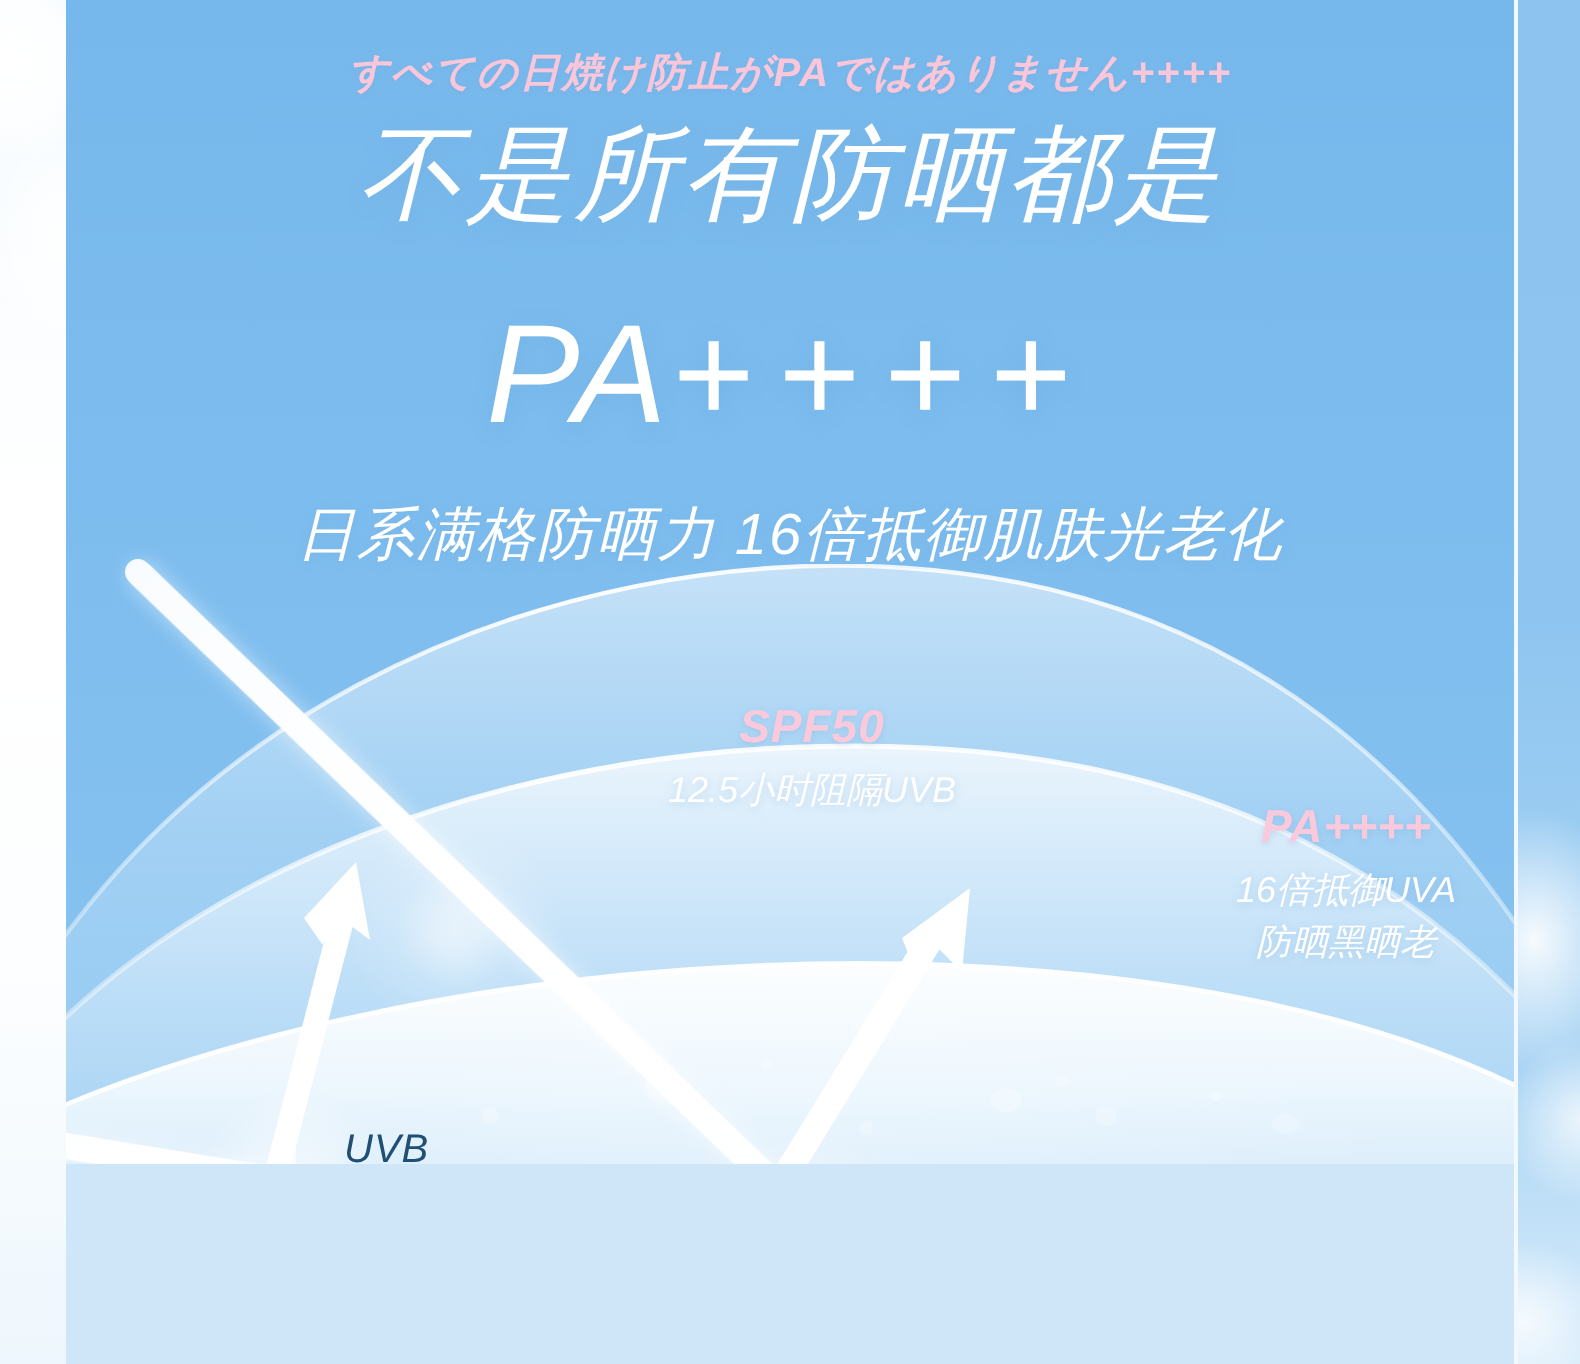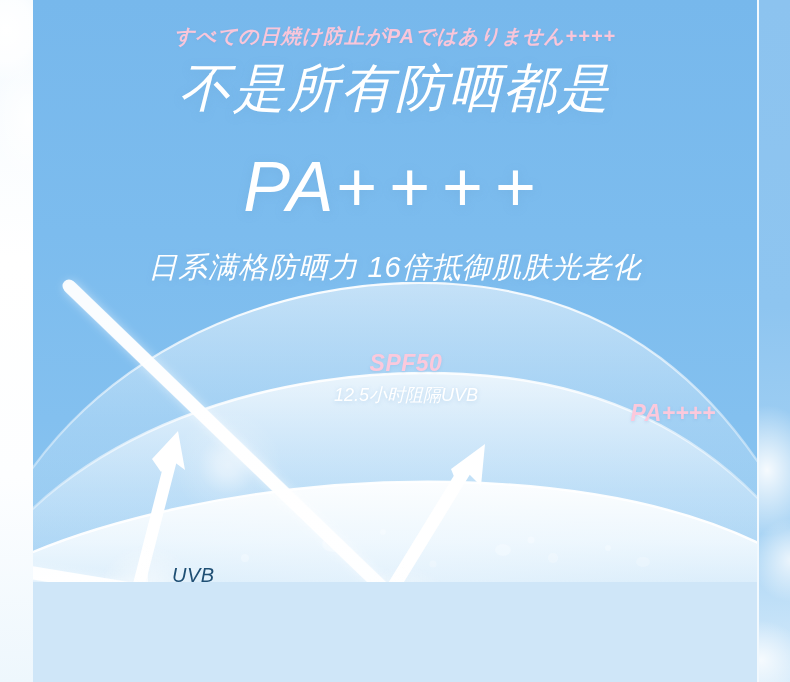--- a/index.html
+++ b/index.html
@@ -262,19 +262,21 @@
 
     <div class="txt subhead">日系满格防晒力 16倍抵御肌肤光老化</div>
 
     <div class="info spf">
       <div class="title">SPF50</div>
       <div class="line">12.5小时阻隔UVB</div>
     </div>
 
     <div class="info pa">
       <div class="title"><span>PA</span><span class="pl">++++</span></div>
+      <div class="line">16倍抵御UVA</div>
+      <div class="line">防晒黑晒老</div>
     </div>
 
     <div class="uv-label uvb">UVB</div>
     <div class="uv-label uva">UVA</div>
 
   </div>
 </div>
 
 </body></html>

